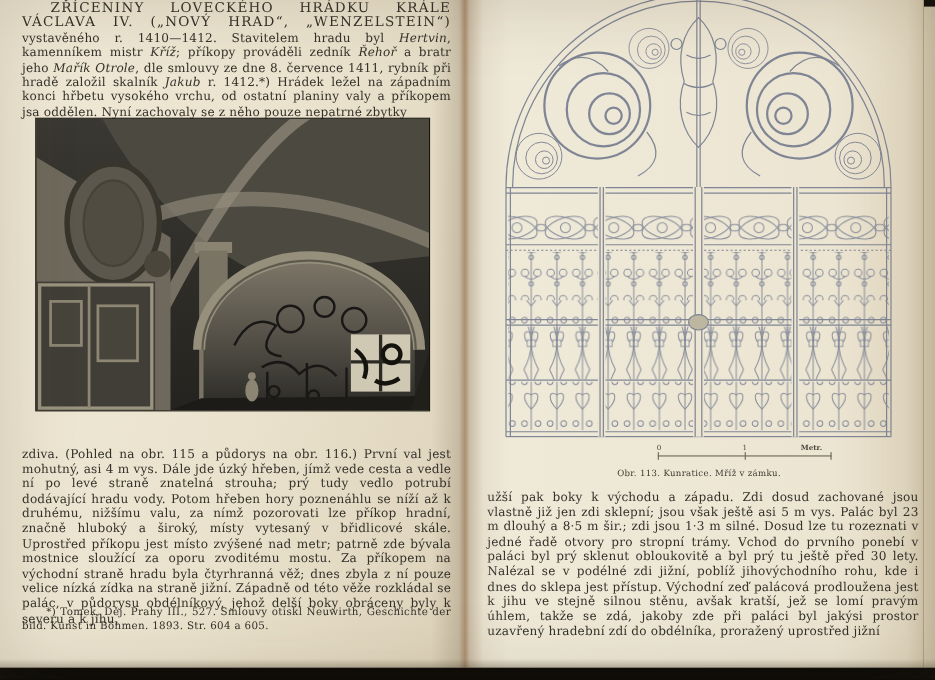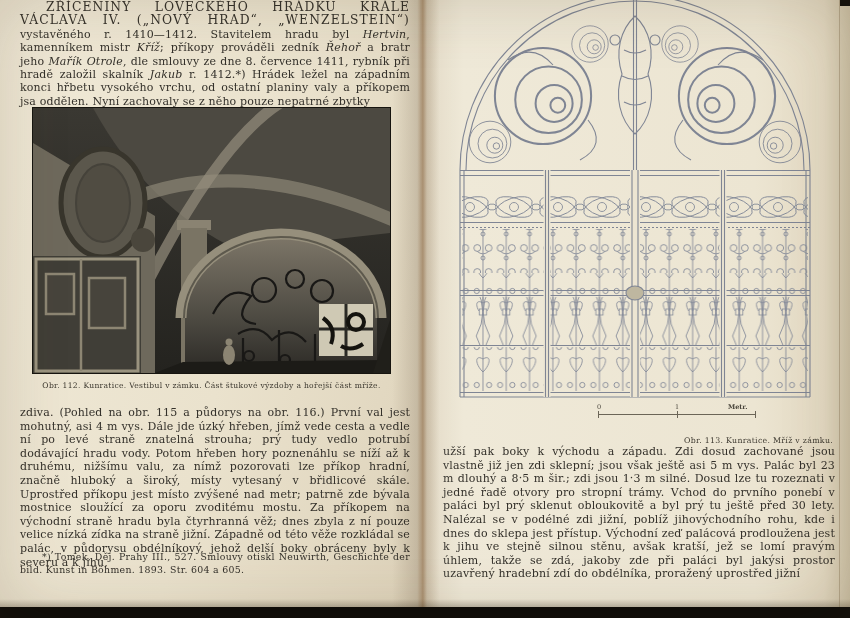--- a/index.html
+++ b/index.html
@@ -33,22 +33,22 @@
              font-size:11px;line-height:13.6px;text-align:justify;letter-spacing:0.15px;}
   .footnote{position:absolute;left:20px;top:551px;width:390px;margin:0;
             font-size:9.4px;line-height:12.5px;text-align:justify;text-indent:22px;letter-spacing:0.3px;}
 
   
   .gate-wrap{position:absolute;left:448px;top:0px;width:375px;height:398px;}
   .scalebar{position:absolute;left:598px;top:403px;width:158px;height:16px;font-size:6.5px;color:#4a463c;}
   .scalebar .bar{position:absolute;left:0;top:11px;width:158px;height:1px;background:#6b6557;}
   .scalebar .tick{position:absolute;top:8px;width:1px;height:7px;background:#6b6557;}
   .scalebar .lab{position:absolute;top:0px;}
-  .gate-caption{position:absolute;left:448px;top:426px;width:375px;margin:10px;
-                font-size:7.8px;text-align:right;letter-spacing:0.3px;color:#3c382f;}
+  .gate-caption{position:absolute;left:448px;top:426px;width:375px;margin:0;
+                font-size:7.8px;text-align:center;letter-spacing:0.3px;color:#3c382f;}
   .body-right{position:absolute;left:443px;top:445px;width:392px;margin:0;
               font-size:11px;line-height:13.6px;text-align:justify;letter-spacing:0.15px;}
 </style>
 </head>
 <body>
 
 <div id="spread">
   <div class="paper"></div>
 
   <div class="page-left">
@@ -104,21 +104,20 @@
           <path d="M290,210 q14,10 8,26"></path>
           <circle cx="323" cy="214" r="8"></circle>
           <path d="M330,236 q-12,8 -22,2"></path>
         </g>
         <polygon points="122,265 357,265 357,252 150,254" fill="#1c1b17"></polygon>
         <polygon points="340,265 357,265 357,212" fill="#201f1a"></polygon>
         <ellipse cx="196" cy="247" rx="6" ry="10" fill="#8c8573"></ellipse>
         <circle cx="196" cy="234" r="3.5" fill="#8c8573"></circle>
       </svg>
     </div>
-    <p class="photo-caption">Obr. 112. Kunratice. Vestibul v zámku. Část štukové výzdoby a hořejší část mříže.</p>
 
     <p class="body-left">zdiva. (Pohled na obr. 115 a půdorys na obr. 116.) První val jest mohutný, asi 4 m vys. Dále jde úzký hřeben, jímž vede cesta a vedle ní po levé straně znatelná strouha; prý tudy vedlo potrubí dodávající hradu vody. Potom hřeben hory poznenáhlu se níží až k druhému, nižšímu valu, za nímž pozorovati lze příkop hradní, značně hluboký a široký, místy vytesaný v břidlicové skále. Uprostřed příkopu jest místo zvýšené nad metr; patrně zde bývala mostnice sloužící za oporu zvoditému mostu. Za příkopem na východní straně hradu byla čtyrhranná věž; dnes zbyla z ní pouze velice nízká zídka na straně jižní. Západně od této věže rozkládal se palác, v půdorysu obdélníkový, jehož delší boky obráceny byly k severu a k jihu,</p>
     <p class="footnote">*) Tomek, Děj. Prahy III., 527. Smlouvy otiskl Neuwirth, Geschichte der bild. Kunst in Böhmen. 1893. Str. 604 a 605.</p>
   </div>
 
   <div class="page-right"></div>
 
   <div class="gate-wrap">
     <svg width="375" height="398" viewBox="0 0 375 398">
       <defs>

